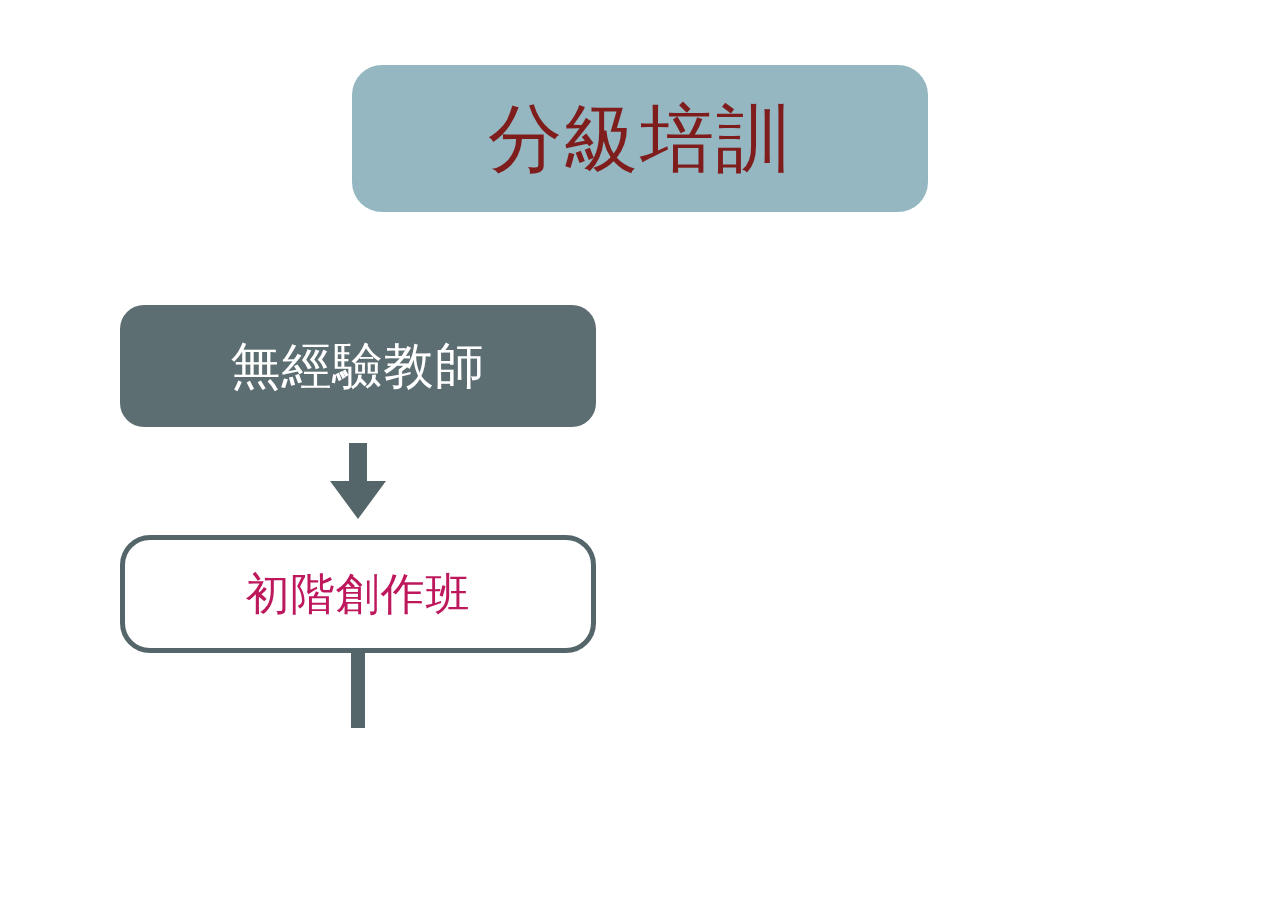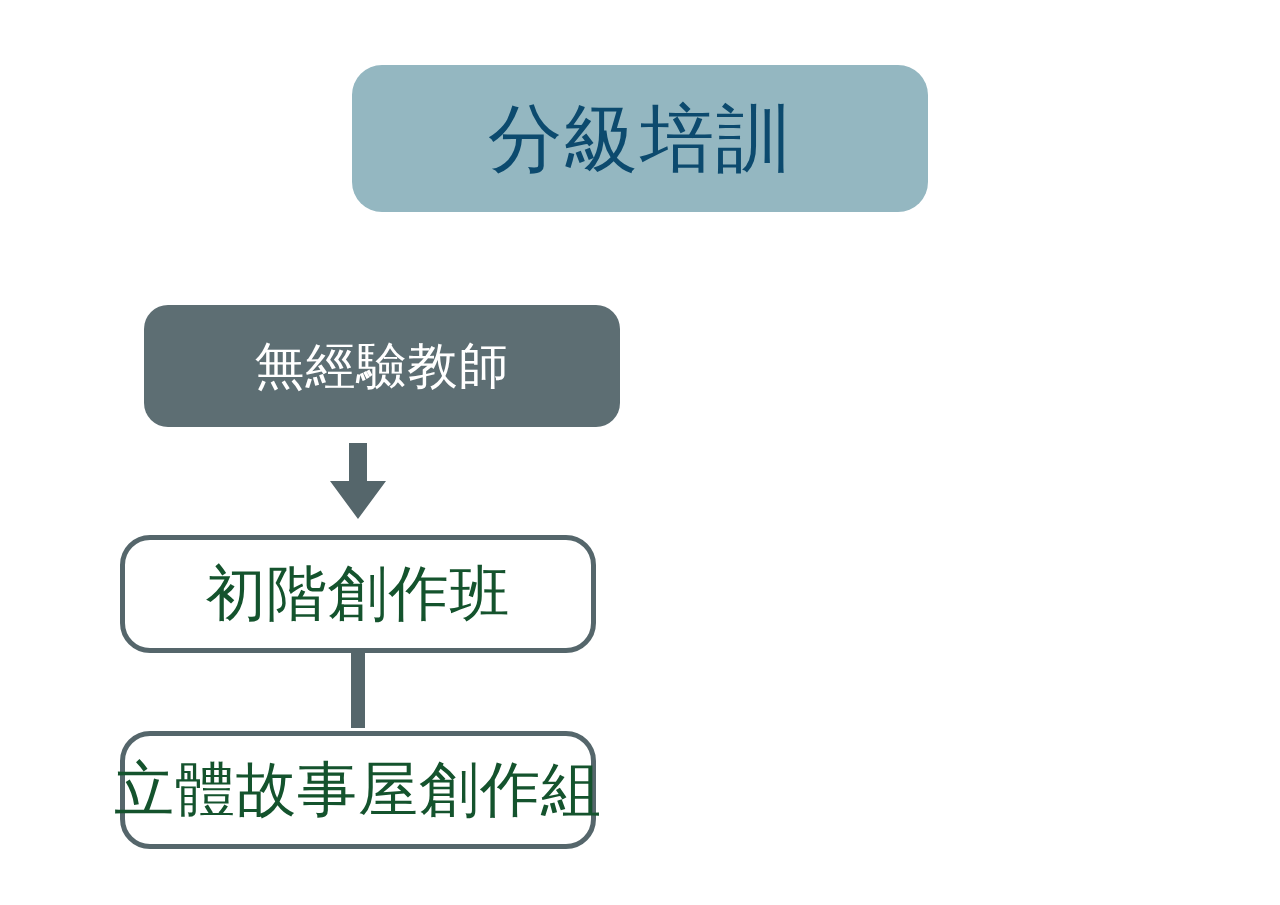--- a/index.html
+++ b/index.html
@@ -28,21 +28,21 @@
     width: 576px;
     height: 147px;
     background: #94b7c1;
     border-radius: 30px;
     display: flex;
     align-items: center;
     justify-content: center;
     box-sizing: border-box;
   }
   .title-text {
-    color: #0c4a6e;
+    color: #7f1d1d;
     font-size: 74px;
     line-height: 1;
     letter-spacing: 2px;
     font-weight: 400;
     white-space: nowrap;
   }
 
   
   .column {
     position: absolute;
@@ -56,21 +56,20 @@
   .node-header {
     position: relative;
     width: 100%;
     height: 122px;
     background: #5d6e73;
     border-radius: 24px;
     display: flex;
     align-items: center;
     justify-content: center;
     box-sizing: border-box;
-    margin-left: 24px;
   }
   .node-header .node-label {
     color: #ffffff;
     font-size: 50px;
     line-height: 1;
     letter-spacing: 1px;
     white-space: nowrap;
   }
 
   
@@ -81,22 +80,22 @@
     background: #ffffff;
     border: 5px solid #55666b;
     border-radius: 30px;
     display: flex;
     align-items: center;
     justify-content: center;
     box-sizing: border-box;
     z-index: 2;
   }
   .node-outline .node-label {
-    color: #14532d;
-    font-size: 60px;
+    color: #be185d;
+    font-size: 44px;
     line-height: 1;
     letter-spacing: 1px;
     white-space: nowrap;
   }
 
   
   .connector-arrow {
     position: relative;
     height: 108px;
     display: flex;
@@ -141,20 +140,17 @@
     </div>
 
     <div class="node-outline">
       <span class="node-label">初階創作班</span>
     </div>
 
     <div class="connector-bar">
       <div class="bar"></div>
     </div>
 
-    <div class="node-outline">
-      <span class="node-label">立體故事屋創作組</span>
-    </div>
 
   </div>
 
 
 </div>
 
 </body></html>

